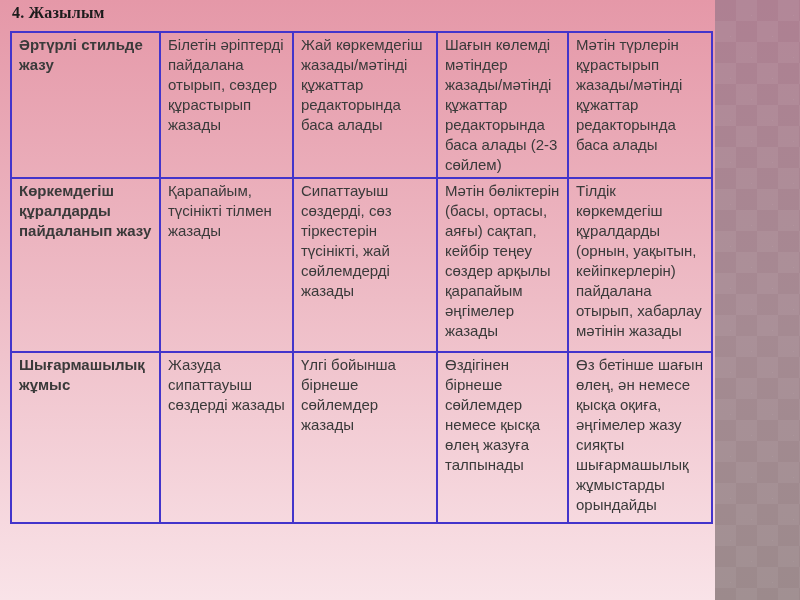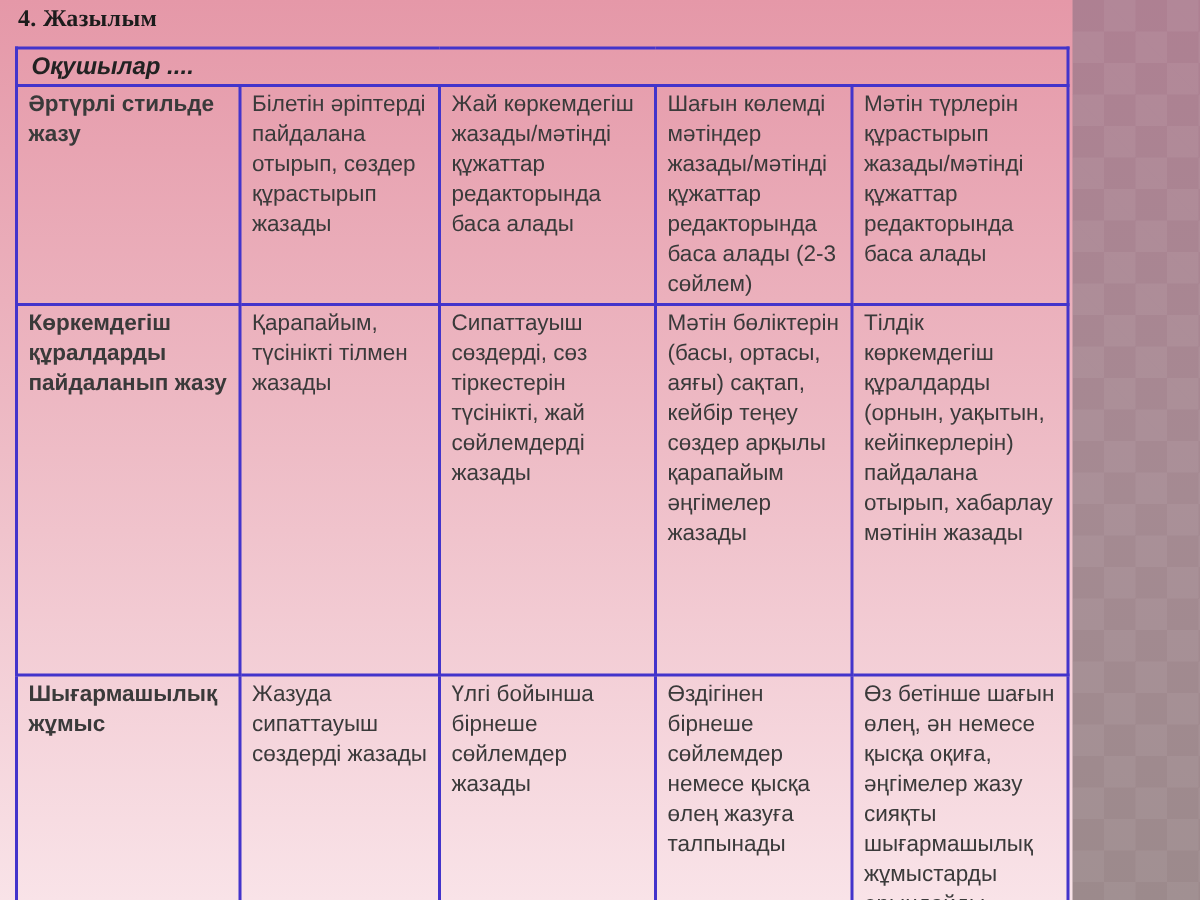--- a/index.html
+++ b/index.html
@@ -34,21 +34,21 @@
     overflow:hidden;word-wrap:break-word;
   }
   tr.caption-row td{
     font-size:16px;font-weight:bold;font-style:italic;color:#222;
     padding:2px 9px;line-height:19px;
   }
   tr.caption-row{height:25px;}
   tr.colhead-row{height:32px;}
   tr.colhead-row td{text-align:center;padding-top:4px;color:#2e2e2e;}
   tr.r1{height:121px;}
-  tr.r2{height:247px;}
+  tr.r2{height:174px;}
   tr.r3{height:171px;}
   td.rowhead{
     color:#c11616;font-weight:bold;font-size:16px;line-height:25px;
   }
   td.mid{vertical-align:middle;}
   td.tight{font-size:13.5px;line-height:17px;}
 </style>
 </head>
 <body>
 
@@ -60,23 +60,20 @@
   <table class="grid">
     <colgroup>
       <col style="width:149px">
       <col style="width:133px">
       <col style="width:144px">
       <col style="width:131px">
       <col style="width:144px">
     </colgroup>
 
     <tbody>
-        <tr class="caption-row">
-      <td colspan="5">Оқушылар ....</td>
-    </tr>
 
 
     <tr class="r1">
       <td class="rowhead mid">Әртүрлі стильде жазу</td>
       <td>Білетін әріптерді пайдалана отырып, сөздер құрастырып жазады</td>
       <td>Жай көркемдегіш жазады/мәтінді құжаттар редакторында баса алады</td>
       <td class="tight">Шағын көлемді мәтіндер жазады/мәтінді құжаттар редакторында баса алады (2-3 сөйлем)</td>
       <td>Мәтін түрлерін құрастырып жазады/мәтінді құжаттар редакторында баса алады</td>
     </tr>
 

